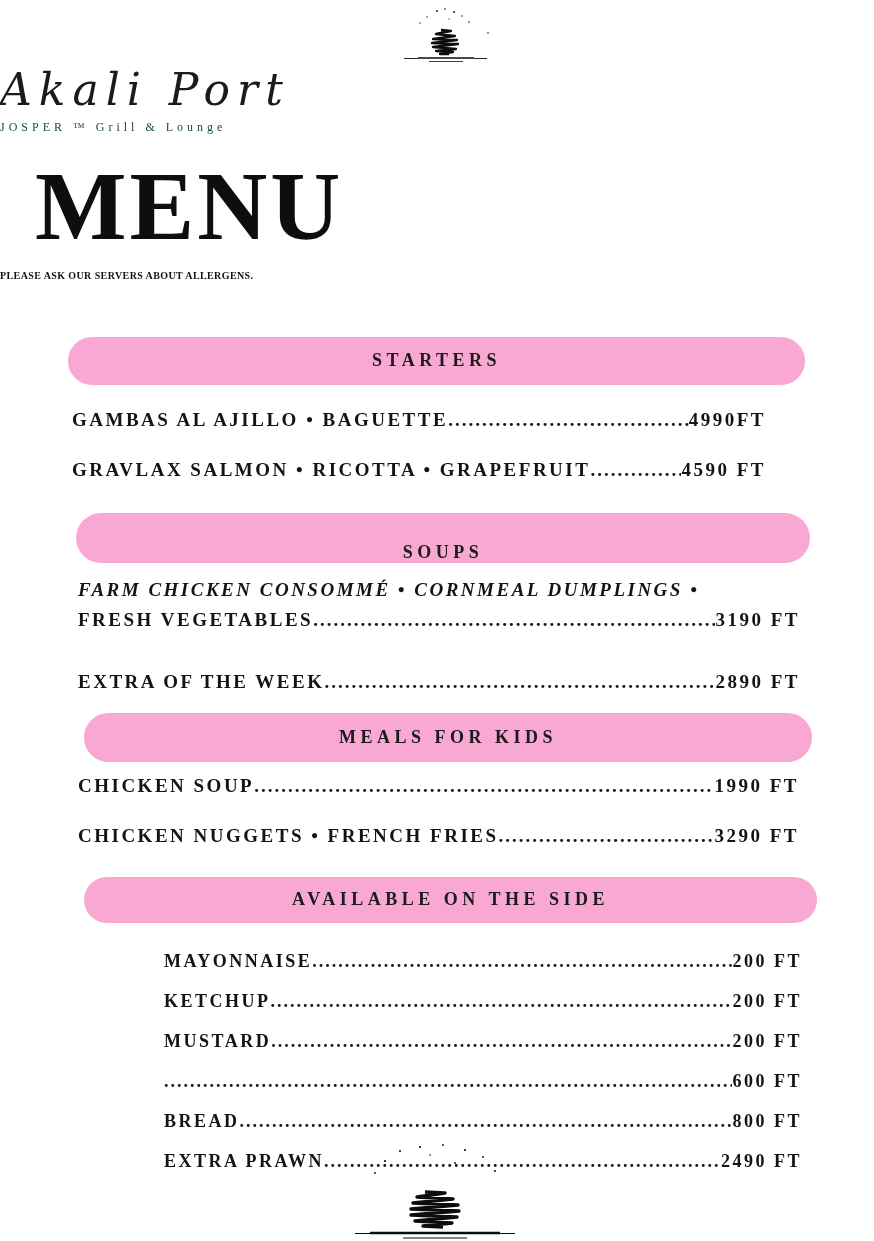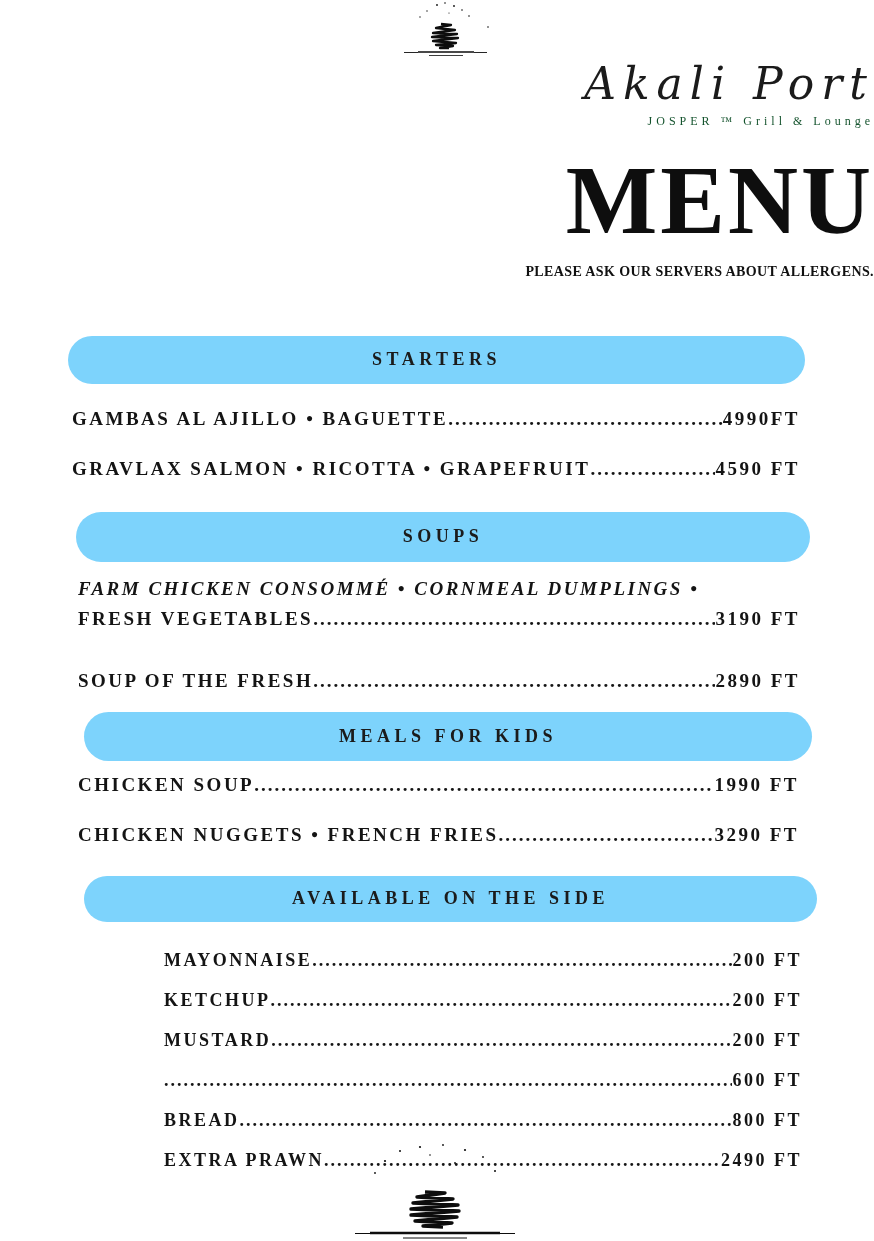--- a/index.html
+++ b/index.html
@@ -6,21 +6,21 @@
   html, body { width: 874px; height: 1241px; }
   body {
     position: relative;
     background: #ffffff;
     color: #161616;
     font-family: "Liberation Serif", "DejaVu Serif", serif;
     overflow: hidden;
   }
 
   
-  .header { text-align: right; }
+  .header { padding-top: 6px; text-align: left; }
   .logo-top { display: block; margin: 0 auto; position: relative; left: 8px; }
   .brand-name {
     font-family: "DejaVu Serif", serif;
     font-style: italic;
     font-size: 44px;
     letter-spacing: 7px;
     color: #1b1b1b;
     margin-top: 2px;
     line-height: 1.1;
   }
@@ -30,52 +30,53 @@
     letter-spacing: 4px;
     color: #14532d;
   }
   .page-title {
     margin-top: 26px;
     font-size: 97px;
     line-height: 0.95;
     font-weight: 700;
     letter-spacing: 3px;
     color: #0e0e0e;
+    margin-left: 35px;
   }
   .allergen-note {
     margin-top: 16px;
-    font-size: 14px;
+    font-size: 10px;
     font-weight: 700;
     letter-spacing: 0.4px;
     color: #111;
   }
 
   
   .sections { margin-top: 56px; }
   .pill {
-    background: #7dd3fc;
+    background: #f9a8d4;
     height: 48px;
     border-radius: 26px;
     display: flex;
     align-items: center;
     justify-content: center;
   }
   .pill-label {
     font-size: 18px;
     font-weight: 700;
     letter-spacing: 4.5px;
     color: #1b1b1b;
   }
   .s0 .pill { margin: 0 69px 0 68px; }
-  .s1 .pill { margin: 0 64px 0 76px; height: 50px; }
+  .s1 .pill { margin: 0 64px 0 76px; height: 50px; align-items: flex-end; }
   .s2 .pill { margin: 0 62px 0 84px; height: 49px; text-align: right; }
   .s3 .pill { margin: 0 57px 0 84px; height: 46px; }
 
   .items { display: block; }
-  .s0 .items { padding: 20px 74px 28px 72px; }
+  .s0 .items { padding: 20px 108px 28px 72px; }
   .s1 .items { padding: 12px 74px 16px 78px; }
   .s2 .items { padding: 9px 75px 26px 78px; }
   .s3 .items { padding: 24px 72px 0 164px; }
 
   .item + .item { margin-top: 20px; }
   .s1 .item + .item { margin-top: 32px; }
   .s3 .item + .item { margin-top: 12px; }
 
   .row {
     display: flex;
@@ -170,21 +171,21 @@
             <span class="item-name">FARM CHICKEN CONSOMMÉ • CORNMEAL DUMPLINGS •</span>
           </div>
           <div class="row">
             <span class="item-name">FRESH VEGETABLES</span>
             <span class="leader"></span>
             <span class="item-price">3190 FT</span>
           </div>
         </div>
         <div class="item">
           <div class="row">
-            <span class="item-name">SOUP OF THE FRESH</span>
+            <span class="item-name">EXTRA OF THE WEEK</span>
             <span class="leader"></span>
             <span class="item-price">2890 FT</span>
           </div>
         </div>
       </div>
     </section>
     <section class="menu-section s2">
       <div class="pill">
         <span class="pill-label">MEALS FOR KIDS</span>
       </div>

